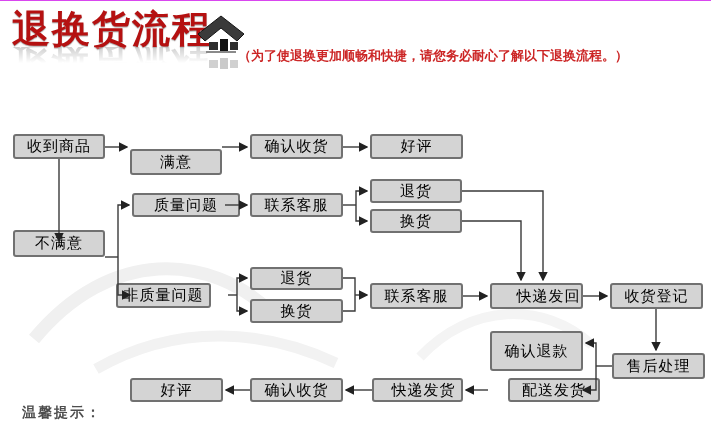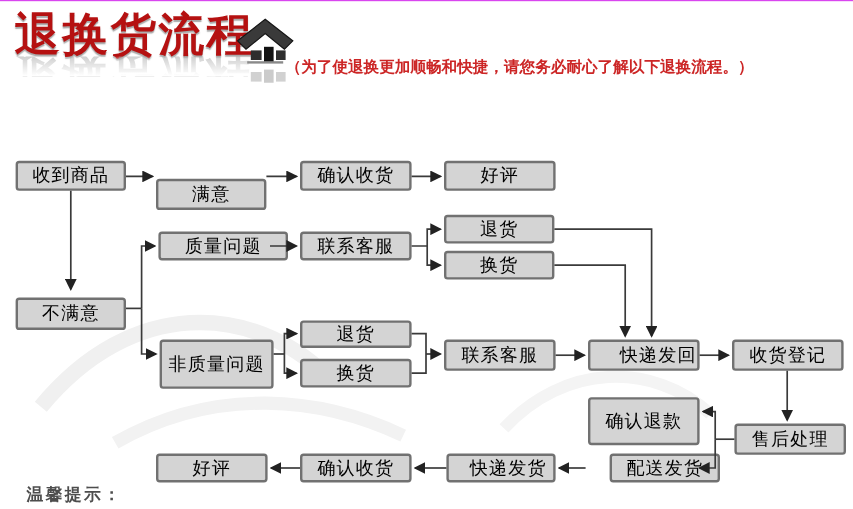--- a/index.html
+++ b/index.html
@@ -93,22 +93,22 @@
 
   <div id="flow-nodes">
       <div class="node" style="left: 13px; top: 133px; width: 92px; height: 25px;">收到商品</div>
       <div class="node" style="left: 130px; top: 148px; width: 92px; height: 26px;">满意</div>
       <div class="node" style="left: 250px; top: 133px; width: 93px; height: 25px;">确认收货</div>
       <div class="node" style="left: 370px; top: 133px; width: 93px; height: 25px;">好评</div>
       <div class="node" style="left: 132px; top: 192px; width: 108px; height: 24px;">质量问题</div>
       <div class="node" style="left: 250px; top: 192px; width: 93px; height: 24px;">联系客服</div>
       <div class="node" style="left: 370px; top: 178px; width: 92px; height: 24px;">退货</div>
       <div class="node" style="left: 370px; top: 208px; width: 92px; height: 24px;">换货</div>
-      <div class="node" style="left: 13px; top: 247px; width: 92px; height: 27px;">不满意</div>
-      <div class="node" style="left: 133px; top: 282px; width: 95px; height: 41px;">非质量问题</div>
+      <div class="node" style="left: 13px; top: 229px; width: 92px; height: 27px;">不满意</div>
+      <div class="node" style="left: 116px; top: 282px; width: 95px; height: 25px;">非质量问题</div>
       <div class="node" style="left: 250px; top: 266px; width: 93px; height: 23px;">退货</div>
       <div class="node" style="left: 250px; top: 298px; width: 93px; height: 24px;">换货</div>
       <div class="node" style="left: 370px; top: 282px; width: 93px; height: 26px;">联系客服</div>
       <div class="node" style="left: 490px; top: 282px; width: 93px; height: 26px; padding-left: 24px;">快递发回</div>
       <div class="node" style="left: 610px; top: 282px; width: 93px; height: 26px;">收货登记</div>
       <div class="node" style="left: 490px; top: 330px; width: 93px; height: 40px;">确认退款</div>
       <div class="node" style="left: 612px; top: 352px; width: 93px; height: 26px;">售后处理</div>
       <div class="node" style="left: 508px; top: 377px; width: 92px; height: 24px;">配送发货</div>
       <div class="node" style="left: 372px; top: 377px; width: 91px; height: 24px; padding-left: 12px;">快递发货</div>
       <div class="node" style="left: 250px; top: 377px; width: 93px; height: 24px;">确认收货</div>

